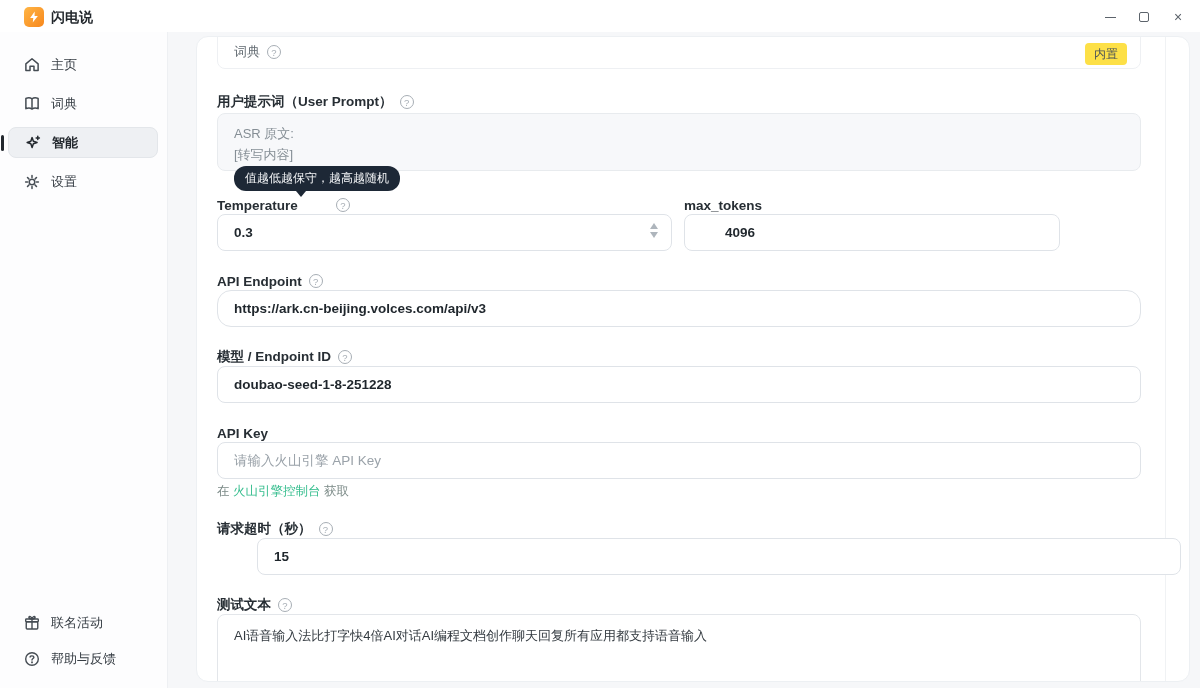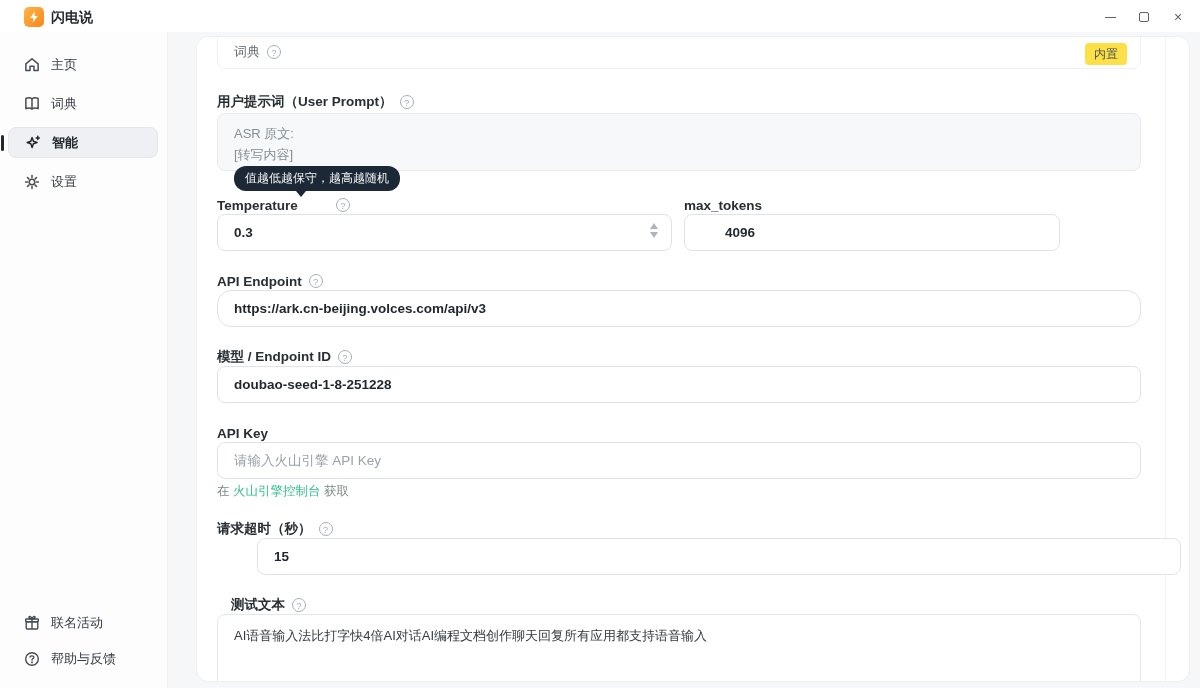--- a/index.html
+++ b/index.html
@@ -229,21 +229,21 @@
     <div class="hint">
       <span>在 </span><a>火山引擎控制台</a><span> 获取</span>
     </div>
 
     <div class="field-label" style="left:20px; top:484px;">
       <span>请求超时（秒）</span>
       <span class="qicon"></span>
     </div>
     <input class="tinput" style="left: 20px; top: 501px; width: 924px; margin-left: 40px;" value="15">
 
-    <div class="field-label" style="left:34px; top:560px;">
+    <div class="field-label" style="left:20px; top:560px;">
       <span>测试文本</span>
       <span class="qicon"></span>
     </div>
     <div class="t-area t2">
       <div class="tline">AI语音输入法比打字快4倍AI对话AI编程文档创作聊天回复所有应用都支持语音输入</div>
     </div>
   </div>
 </div>
 
 </body></html>

